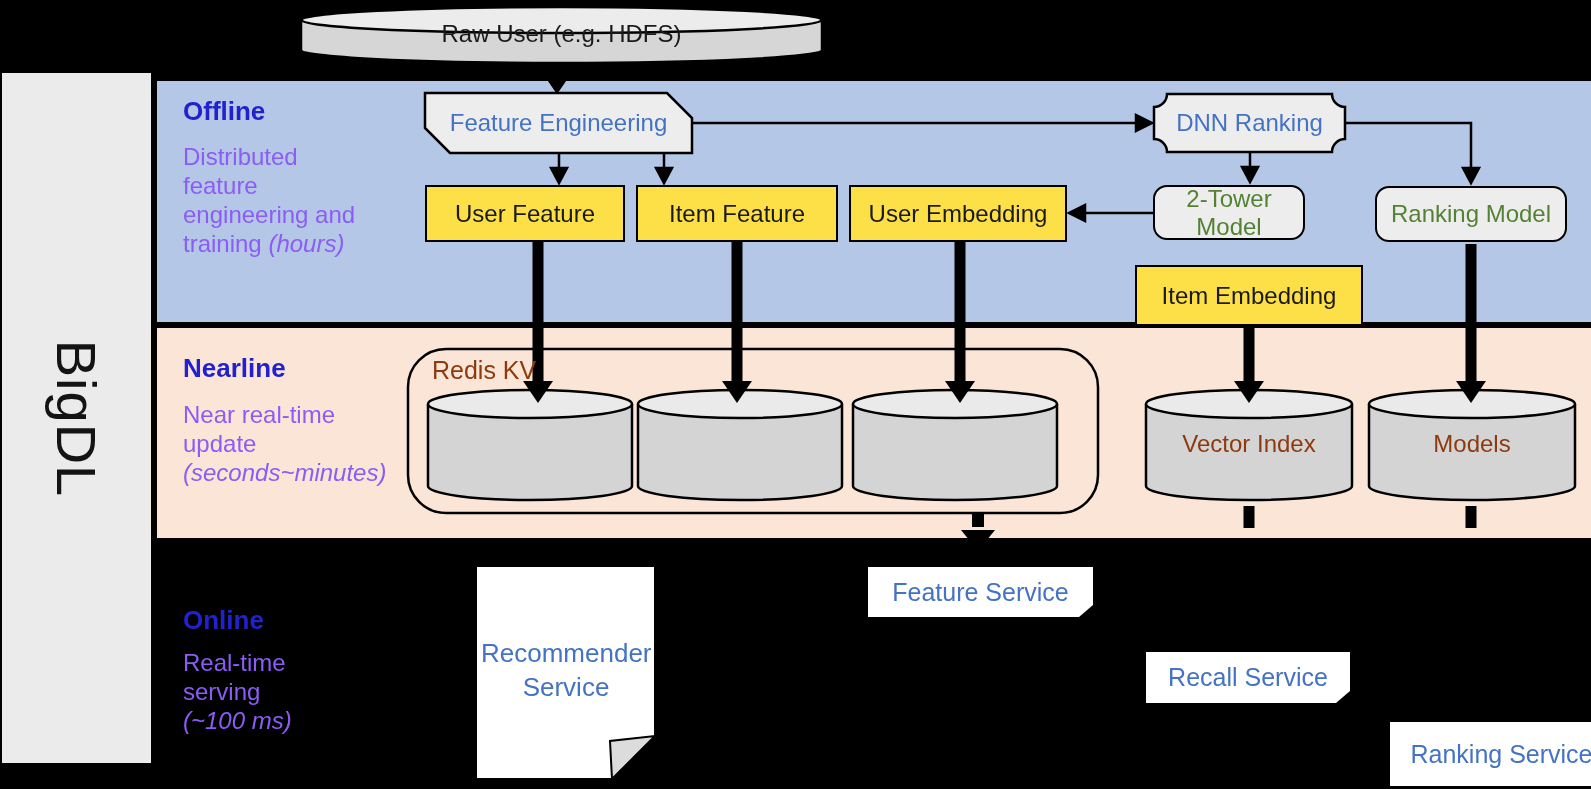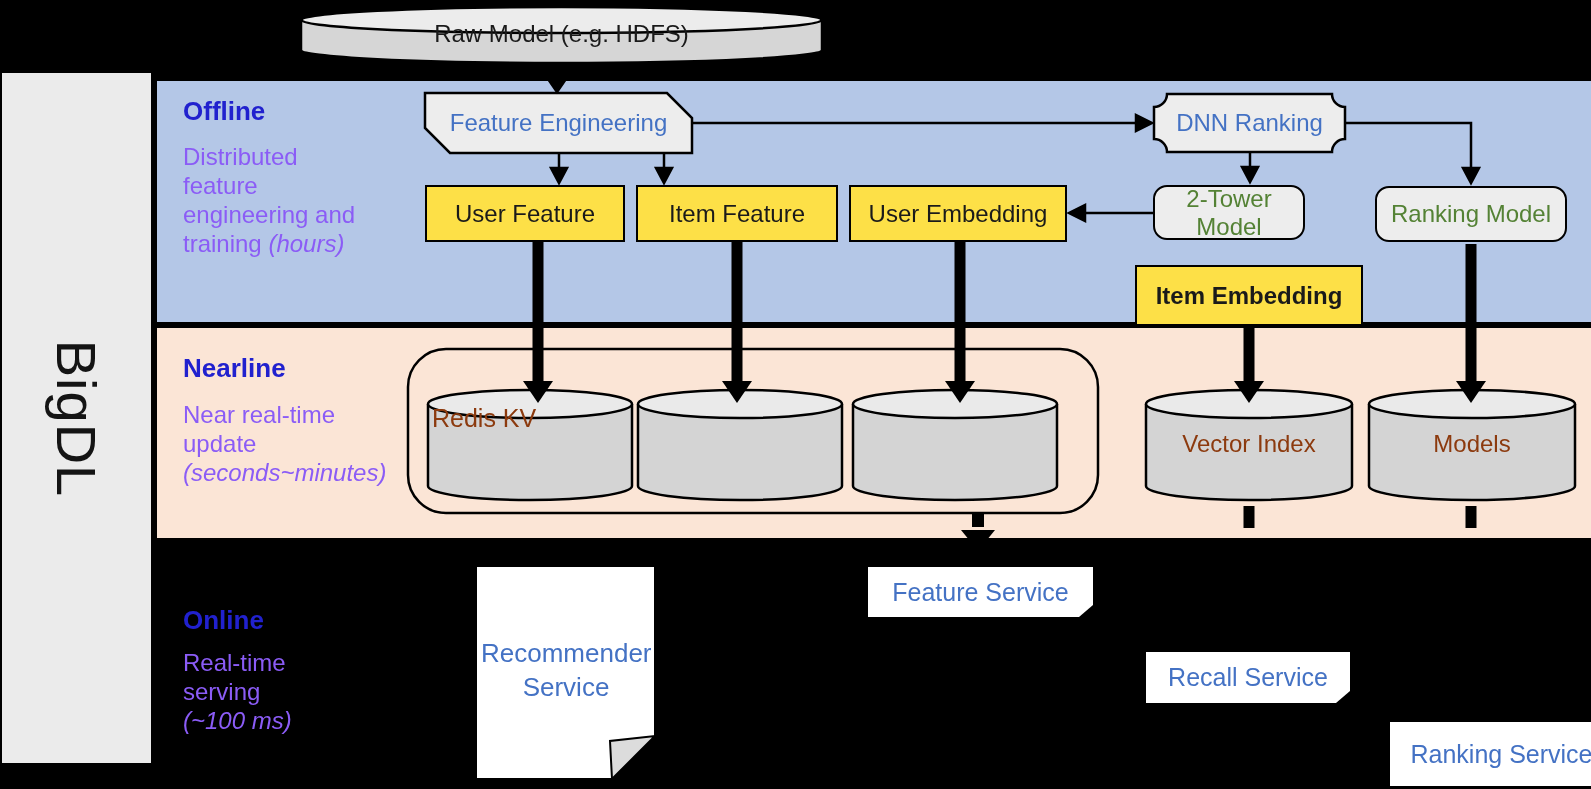--- a/index.html
+++ b/index.html
@@ -19,21 +19,21 @@
   .overlay-label{background:transparent;}
   .blue-text{color:#4472c4;}
   .green-text{color:#548235;}
   .section-title{position:absolute;font-size:26px;font-weight:600;color:#2121ce;z-index:2;}
   .section-desc{position:absolute;font-size:24px;line-height:29px;color:#8b5cf6;z-index:2;}
   .section-desc .it{font-style:italic;}
   .service-box{position:absolute;background:#fff;display:flex;align-items:center;justify-content:center;
                font-size:25px;color:#4472c4;z-index:2;}
   .fold-notch{position:absolute;right:0;bottom:0;width:0;height:0;
               border-left:14px solid transparent;border-bottom:12px solid #000;}
-  #redis-kv-label{position:absolute;left:432px;top:356px;font-size:25px;color:#8c3a0e;z-index:2;margin-top:48px;}
+  #redis-kv-label{position:absolute;left:432px;top:356px;font-size:25px;color:#8c3a0e;z-index:2;}
   .cyl-label{position:absolute;width:206px;text-align:center;font-size:24px;color:#8c3a0e;z-index:2;}
   #recommender-text{position:absolute;left:481px;top:636px;width:170px;font-size:26px;line-height:34px;
                     color:#4472c4;text-align:center;z-index:2;}
 </style>
 </head>
 <body>
 
 <div id="canvas">
 
   <div class="band" id="offline-band"></div>
@@ -145,37 +145,37 @@
           <rect x="1464.5" y="538" width="13" height="13"></rect>
       </g>
     </g>
 
     <g>
       <path d="M476,566 L655,566 L655,736 L612,779 L476,779 Z" fill="#ffffff" stroke="#000" stroke-width="2"></path>
       <path d="M655,736 L612,779 L610,741 Z" fill="#dcdcdc" stroke="#000" stroke-width="2"></path>
     </g>
   </svg>
 
-  <div class="node overlay-label" style="left:301px;top:14px;width:521px;height:40px;">Raw Model (e.g. HDFS)</div>
+  <div class="node overlay-label" style="left:301px;top:14px;width:521px;height:40px;">Raw User (e.g. HDFS)</div>
 
   <div class="node overlay-label blue-text" style="left:425px;top:93px;width:267px;height:60px;">Feature Engineering</div>
 
   <div class="node overlay-label blue-text" style="left:1154px;top:94px;width:191px;height:58px;">DNN Ranking</div>
 
   <div class="node gray-box" style="left:425px;top:185px;width:200px;height:57px;">User Feature</div>
 
   <div class="node gray-box" style="left:636px;top:185px;width:202px;height:57px;">Item Feature</div>
 
   <div class="node gray-box" style="left:849px;top:185px;width:218px;height:57px;">User Embedding</div>
 
   <div class="node round-box green-text" style="left:1153px;top:185px;width:152px;height:55px;">2-Tower Model</div>
 
   <div class="node round-box green-text" style="left:1375px;top:186px;width:192px;height:56px;">Ranking Model</div>
 
-  <div class="node gray-box" style="left:1135px;top:265px;width:228px;height:61px;font-weight:bold;">Item Embedding</div>
+  <div class="node gray-box" style="left:1135px;top:265px;width:228px;height:61px;">Item Embedding</div>
 
   <div id="redis-kv-label">Redis KV</div>
 
   <div class="cyl-label" style="left:1146px;top:430px;">Vector Index</div>
   <div class="cyl-label" style="left:1369px;top:430px;">Models</div>
 
   <div class="section-title" style="left:183px;top:96px;">Offline</div>
   <div class="section-desc" style="left:183px;top:142px;">
     <div>Distributed</div>
     <div>feature</div>

